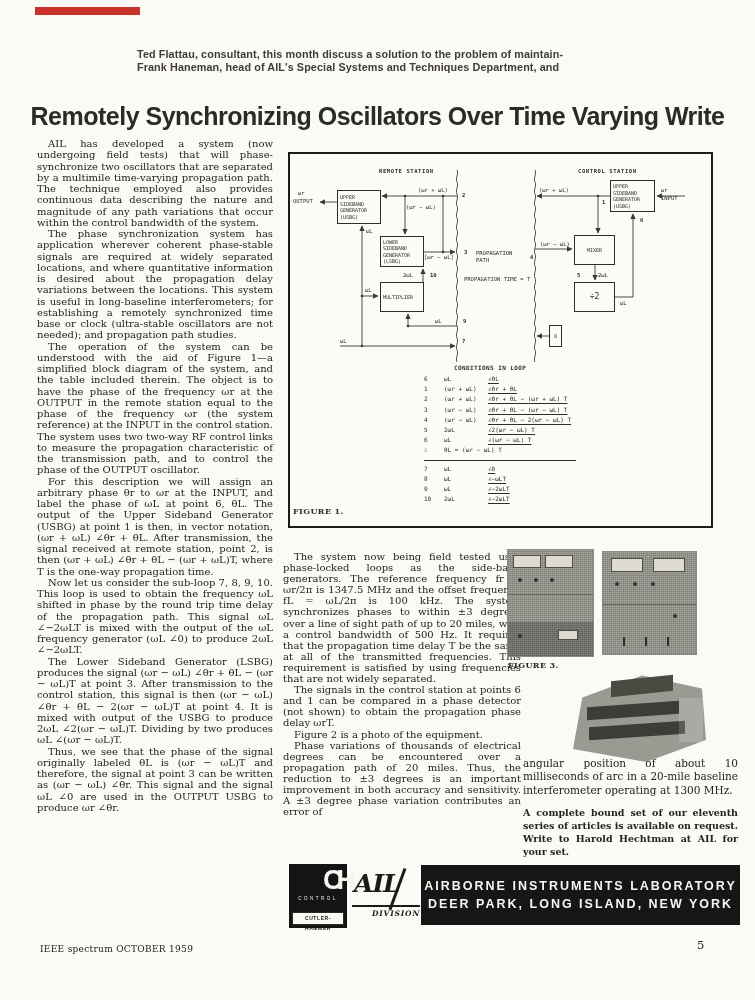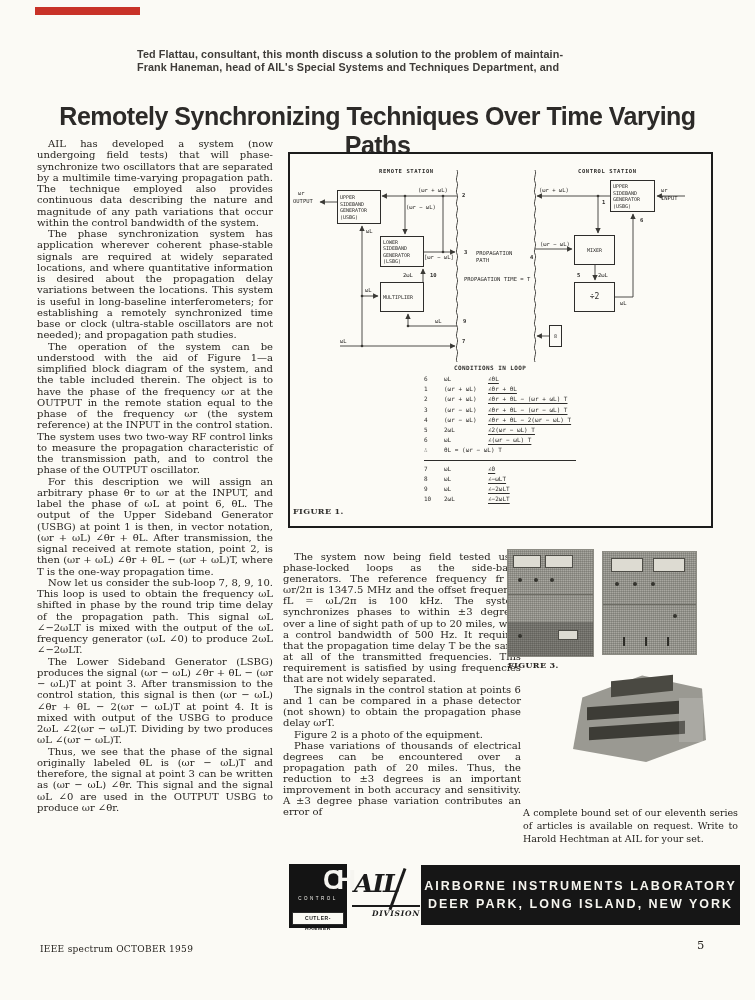--- a/index.html
+++ b/index.html
@@ -13,21 +13,21 @@
          font-weight:bold;font-size:10.8px;line-height:12.6px;color:#3f3c39;letter-spacing:.1px;}
   .title{left:28px;top:102px;width:699px;text-align:center;font-family:"Liberation Sans",sans-serif;
          font-weight:bold;font-size:25px;letter-spacing:-.5px;color:#2c2a28;}
 
   
   .col{font-size:10px;line-height:11.25px;text-align:justify;}
   .col p{margin:0;text-indent:11px;}
   .left-col{left:37px;top:138px;width:236px;}
   .mid-col{left:283px;top:551px;width:238px;line-height:11.1px;}
   .right-cont{left:523px;top:757px;width:215px;font-size:10.5px;line-height:13.3px;text-align:justify;}
-  .right-note{left:523px;top:806px;width:215px;font-size:9.5px;line-height:13px;font-weight:normal;text-align:justify;}
+  .right-note{left:523px;top:806px;width:215px;font-size:9.5px;line-height:13px;font-weight:bold;text-align:justify;}
 
   
   .fig1{left:288px;top:152px;width:421px;height:372px;border:2px solid #1c1c1c;background:#fcfbf6;
         font-family:"DejaVu Sans Mono",monospace;color:#2e2d2b;}
   .fig1 svg{position:absolute;left:0;top:0;}
   .blk{position:absolute;border:1.2px solid #2e2d2b;background:#fcfbf6;font-size:5px;line-height:1.3;
        padding:2px;box-sizing:border-box;display:flex;align-items:center;}
   .station{position:absolute;font-size:5.5px;font-weight:bold;letter-spacing:.6px;}
   .lbl{position:absolute;font-size:5.5px;white-space:nowrap;}
   .pt{position:absolute;font-size:5.5px;font-weight:bold;}
@@ -84,21 +84,21 @@
 
 <div class="page">
 
   <div class="abs red-bar"></div>
 
   <div class="abs intro">
     <div>Ted Flattau, consultant, this month discuss a solution to the problem of maintain-</div>
     <div>Frank Haneman, head of AIL's Special Systems and Techniques Department, and</div>
   </div>
 
-  <div class="abs title">Remotely Synchronizing Techniques Over Time Varying Paths</div>
+  <div class="abs title">Remotely Synchronizing Oscillators Over Time Varying Write</div>
 
   <div class="abs col left-col">
     <p>AIL has developed a system (now undergoing field tests) that will phase-synchronize two oscillators that are separated by a multimile time-varying propagation path. The technique employed also provides continuous data describing the nature and magnitude of any path variations that occur within the control bandwidth of the system.</p>
     <p>The phase synchronization system has application wherever coherent phase-stable signals are required at widely separated locations, and where quantitative information is desired about the propagation delay variations between the locations. This system is useful in long-baseline interferometers; for establishing a remotely synchronized time base or clock (ultra-stable oscillators are not needed); and propagation path studies.</p>
     <p>The operation of the system can be understood with the aid of Figure 1—a simplified block diagram of the system, and the table included therein. The object is to have the phase of the frequency ωr at the OUTPUT in the remote station equal to the phase of the frequency ωr (the system reference) at the INPUT in the control station. The system uses two two-way RF control links to measure the propagation characteristic of the transmission path, and to control the phase of the OUTPUT oscillator.</p>
     <p>For this description we will assign an arbitrary phase θr to ωr at the INPUT, and label the phase of ωL at point 6, θL. The output of the Upper Sideband Generator (USBG) at point 1 is then, in vector notation, (ωr + ωL) ∠θr + θL. After transmission, the signal received at remote station, point 2, is then (ωr + ωL) ∠θr + θL − (ωr + ωL)T, where T is the one-way propagation time.</p>
     <p>Now let us consider the sub-loop 7, 8, 9, 10. This loop is used to obtain the frequency ωL shifted in phase by the round trip time delay of the propagation path. This signal ωL ∠−2ωLT is mixed with the output of the ωL frequency generator (ωL ∠0) to produce 2ωL ∠−2ωLT.</p>
     <p>The Lower Sideband Generator (LSBG) produces the signal (ωr − ωL) ∠θr + θL − (ωr − ωL)T at point 3. After transmission to the control station, this signal is then (ωr − ωL) ∠θr + θL − 2(ωr − ωL)T at point 4. It is mixed with output of the USBG to produce 2ωL ∠2(ωr − ωL)T. Dividing by two produces ωL ∠(ωr − ωL)T.</p>
     <p>Thus, we see that the phase of the signal originally labeled θL is (ωr − ωL)T and therefore, the signal at point 3 can be written as (ωr − ωL) ∠θr. This signal and the signal ωL ∠0 are used in the OUTPUT USBG to produce ωr ∠θr.</p>
   </div>
@@ -288,20 +288,21 @@
   </div>
   <div class="abs fig-cap" style="left:508px;top:660px;">FIGURE 3.</div>
   <div class="abs chassis">
     <div class="body"></div>
     <div class="lid" style="left:38px;top:8px;width:62px;height:16px;"></div>
     <div class="mod" style="left:14px;top:34px;width:92px;height:13px;"></div>
     <div class="mod" style="left:16px;top:54px;width:96px;height:13px;"></div>
     <div class="face" style="left:106px;top:28px;width:24px;height:44px;"></div>
   </div>
 
+  <div class="abs right-cont">angular position of about 10 milliseconds of arc in a 20-mile baseline interferometer operating at 1300 MHz.</div>
   <div class="abs right-note">A complete bound set of our eleventh series of articles is available on request.  Write to Harold Hechtman at AIL for your set.</div>
 
   <div class="abs ch-box">
     <div class="ch-glyph">CH</div>
     <div class="ch-control">CONTROL</div>
     <div class="ch-strip">CUTLER-HAMMER</div>
   </div>
   <div class="abs banner">
     <div>AIRBORNE INSTRUMENTS LABORATORY</div>
     <div>DEER PARK, LONG ISLAND, NEW YORK</div>

